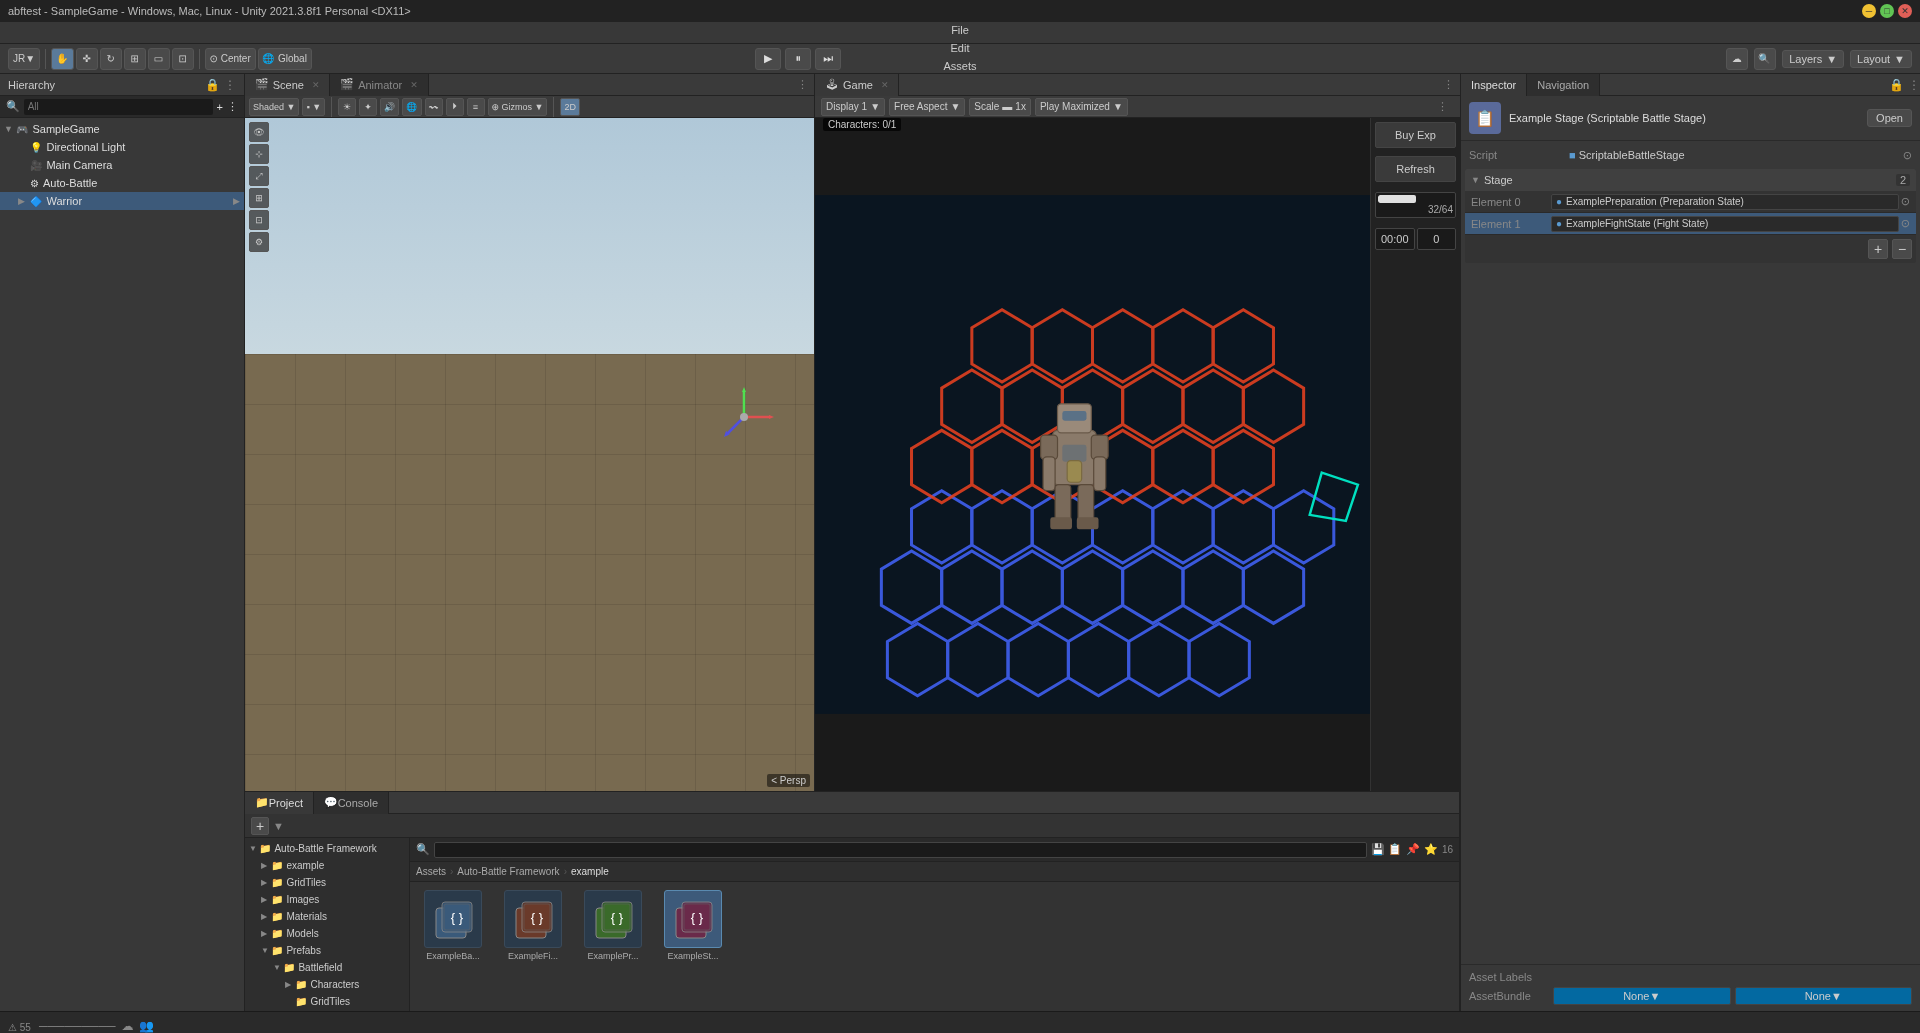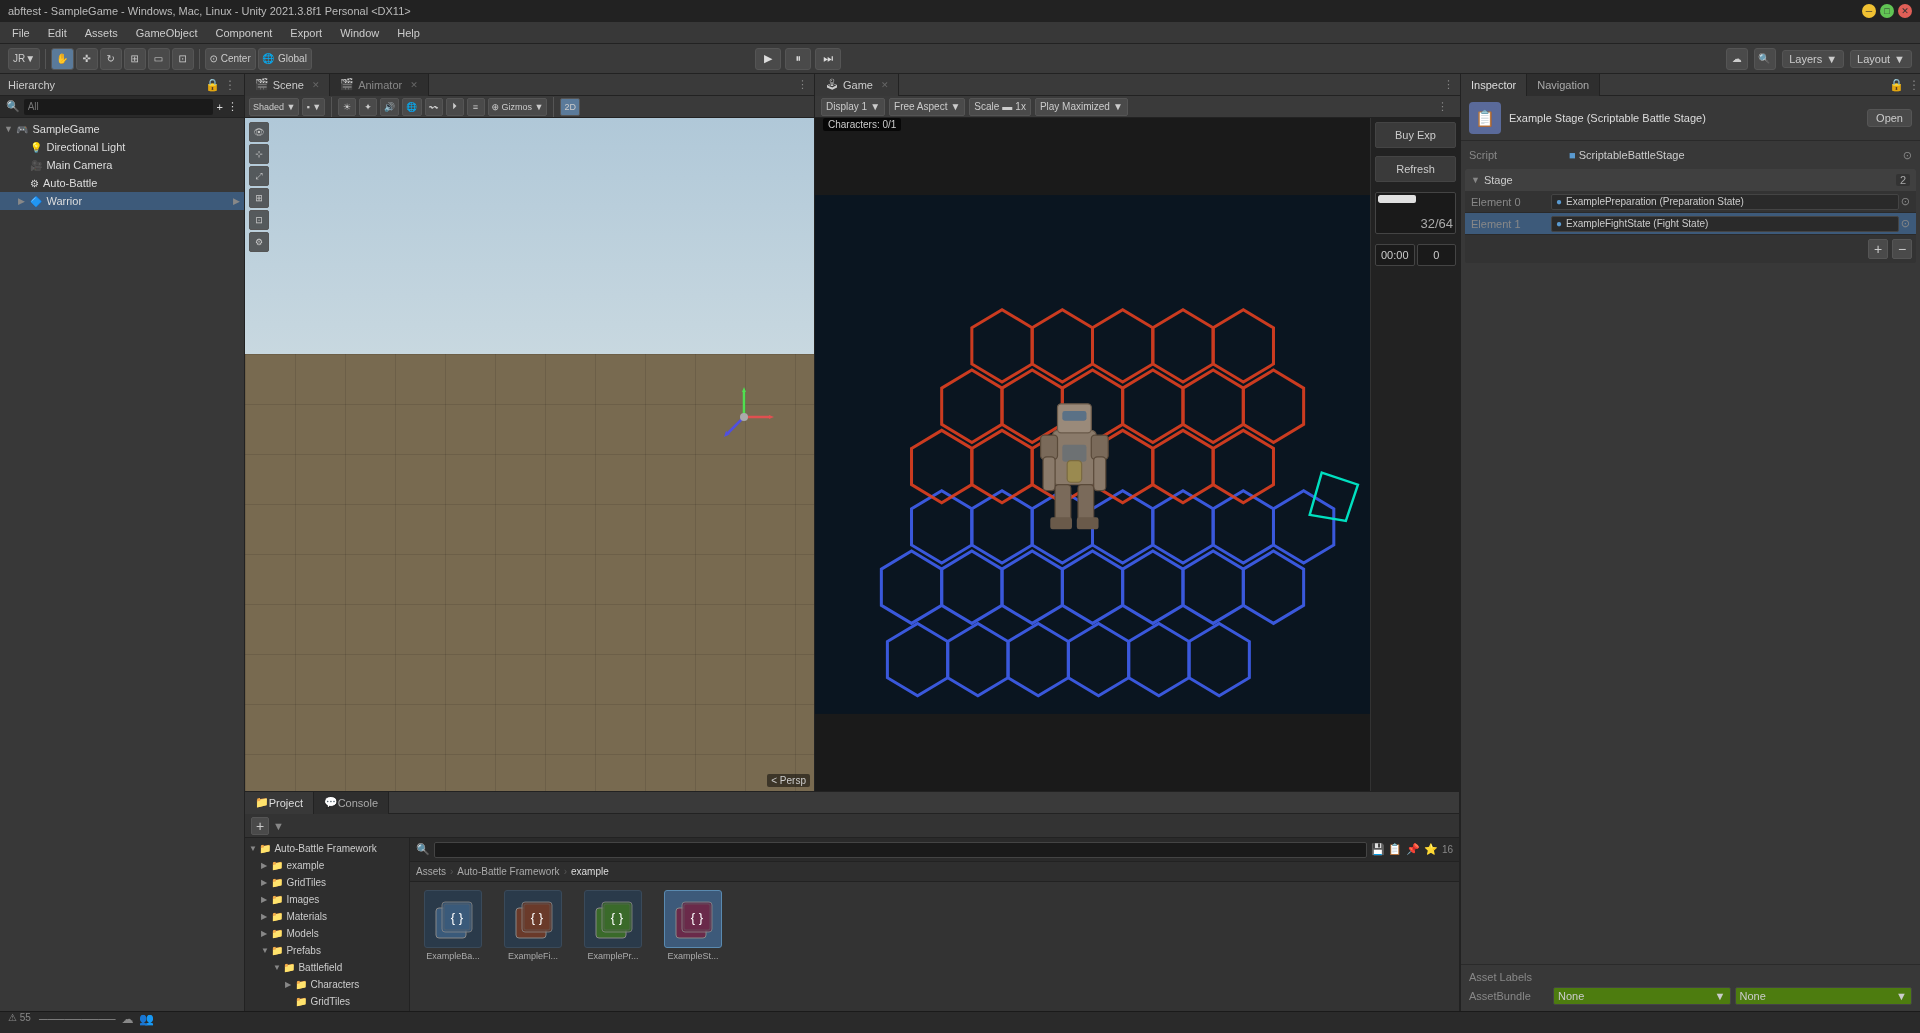--- a/index.html
+++ b/index.html
@@ -42,20 +42,21 @@
 
     
     #menubar {
       height: 22px;
       background: #383838;
       display: flex;
       align-items: center;
       padding: 0 4px;
       gap: 2px;
       border-bottom: 1px solid #222;
+      flex-direction: column;
     }
     .menu-item {
       padding: 2px 8px;
       cursor: pointer;
       border-radius: 2px;
       font-size: 11px;
       color: #ccc;
     }
 
     
@@ -315,21 +316,21 @@
       text-align: center;
       cursor: pointer;
     }
     .exp-bar-container {
       background: #1a1a1a;
       border: 1px solid #444;
       border-radius: 2px;
       padding: 2px;
       margin-top: 2px;
     }
-    .exp-text { font-size: 13px; color: #aaa; text-align: right; margin-top: 13px; }
+    .exp-text { font-size: 10px; color: #aaa; text-align: right; margin-top: 1px; }
     .timer-row {
       display: flex;
       gap: 2px;
       margin-top: 2px;
     }
     .timer-box {
       background: #1a1a1a;
       border: 1px solid #444;
       border-radius: 2px;
       color: #ccc;
@@ -621,43 +622,43 @@
     .asset-labels-section { font-size: 11px; color: #888; margin-bottom: 4px; }
     .asset-bundle-row {
       display: flex;
       align-items: center;
       gap: 4px;
       font-size: 11px;
     }
     .ab-label { color: #888; width: 80px; }
     .ab-dropdown {
       flex: 1;
-      background: #4d7c0f;
+      background: #0369a1;
       border: 1px solid #444;
       border-radius: 2px;
       color: #ccc;
       padding: 2px 4px;
       height: 18px;
-      display: flex; align-items: center; justify-content: space-between;
+      display: flex; align-items: center; justify-content: center;
       cursor: pointer;
     }
     .inspector-panel-icons {
       margin-left: auto;
       display: flex;
       gap: 4px;
       align-items: center;
     }
 
     
     #statusbar {
       height: 22px;
       background: #2a2a2a;
       border-top: 1px solid #1a1a1a;
       display: flex;
-      align-items: flex-start;
+      align-items: flex-end;
       padding: 0 8px;
       font-size: 10px;
       color: #888;
       gap: 8px;
     }
     .status-path { flex: 1; color: #888; font-size: 10px; }
     .status-icons { display: flex; gap: 6px; align-items: center; }
     .status-icon { color: #888; cursor: pointer; font-size: 12px; }
 
     

